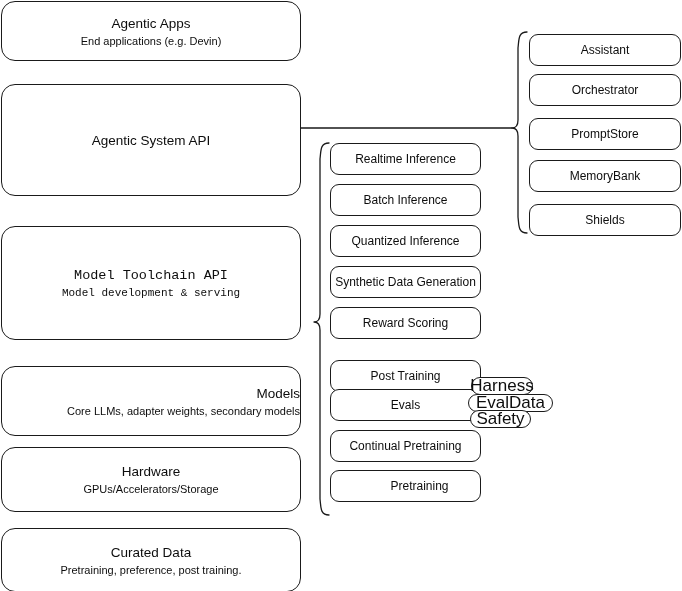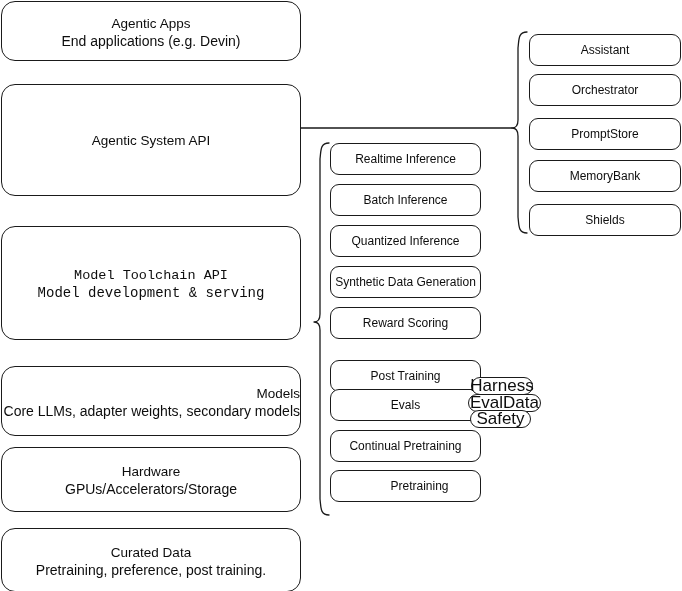--- a/index.html
+++ b/index.html
@@ -32,21 +32,21 @@
   
   .stack-box {
     border-radius: 14px;
   }
   .stack-box .title {
     font-size: 13.5px;
     line-height: 17px;
     color: #0d0d0d;
   }
   .stack-box .subtitle {
-    font-size: 14px;
+    font-size: 11px;
     line-height: 13px;
     color: #0d0d0d;
     margin-top: 3px;
   }
   .stack-box.has-sub {
     justify-content: center;
   }
   
   .chip {
     border-radius: 9px;
@@ -143,21 +143,21 @@
   <div class="node chip" style="left:330px; top:430px; width:151px; height:32px;">
     <span>Continual Pretraining</span>
   </div>
   <div class="node chip" style="left:330px; top:470px; width:151px; height:32px;padding-left:28px;">
     <span>Pretraining</span>
   </div>
 
   <div class="node tag" style="left:471px; top:377px; width:62px; height:18px;">
     <span>Harness</span>
   </div>
-  <div class="node tag" style="left:468px; top:394px; width:73px; height:18px;">
+  <div class="node tag" style="left:468px; top:394px; width:85px; height:18px;">
     <span>EvalData</span>
   </div>
   <div class="node tag" style="left:470px; top:410px; width:61px; height:18px;">
     <span>Safety</span>
   </div>
 
   <div class="node chip" style="left:529px; top:34px; width:152px; height:32px;">
     <span>Assistant</span>
   </div>
   <div class="node chip" style="left:529px; top:74px; width:152px; height:32px;">

